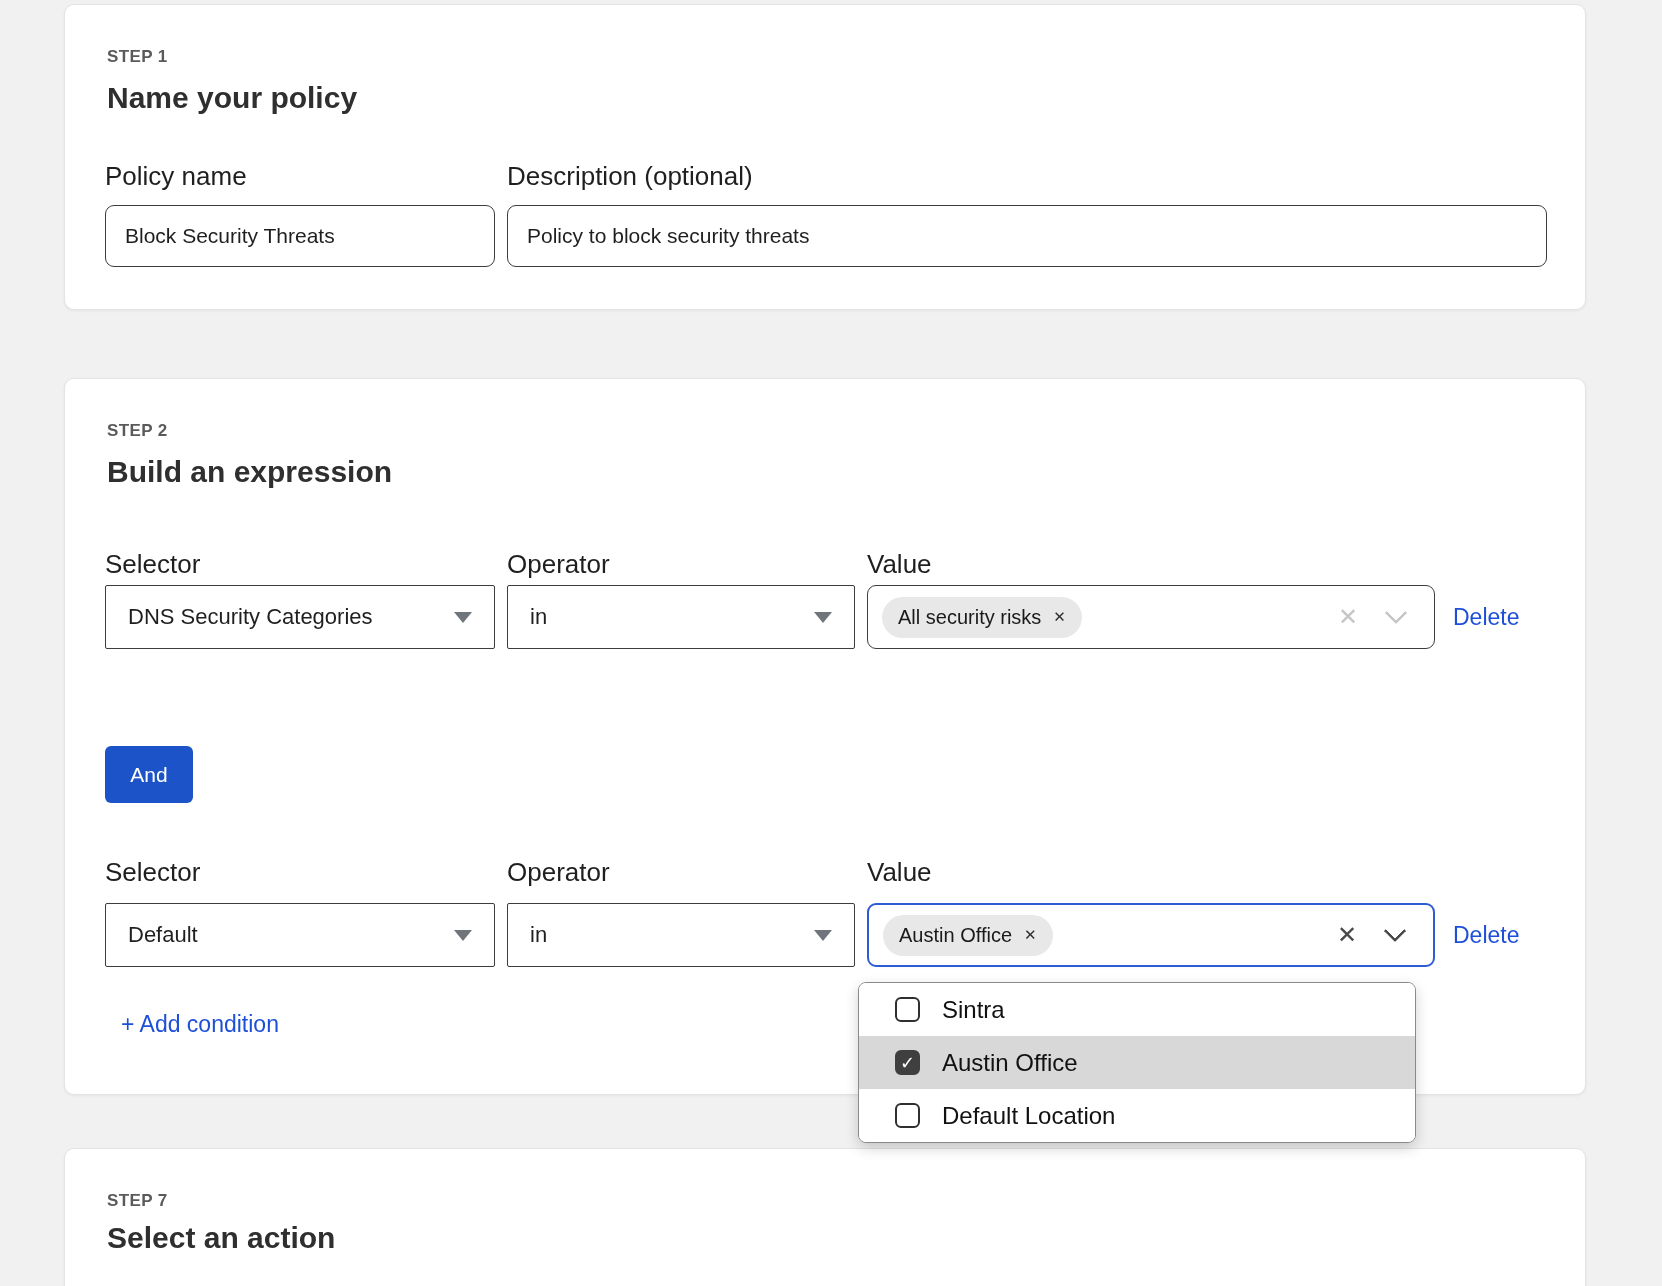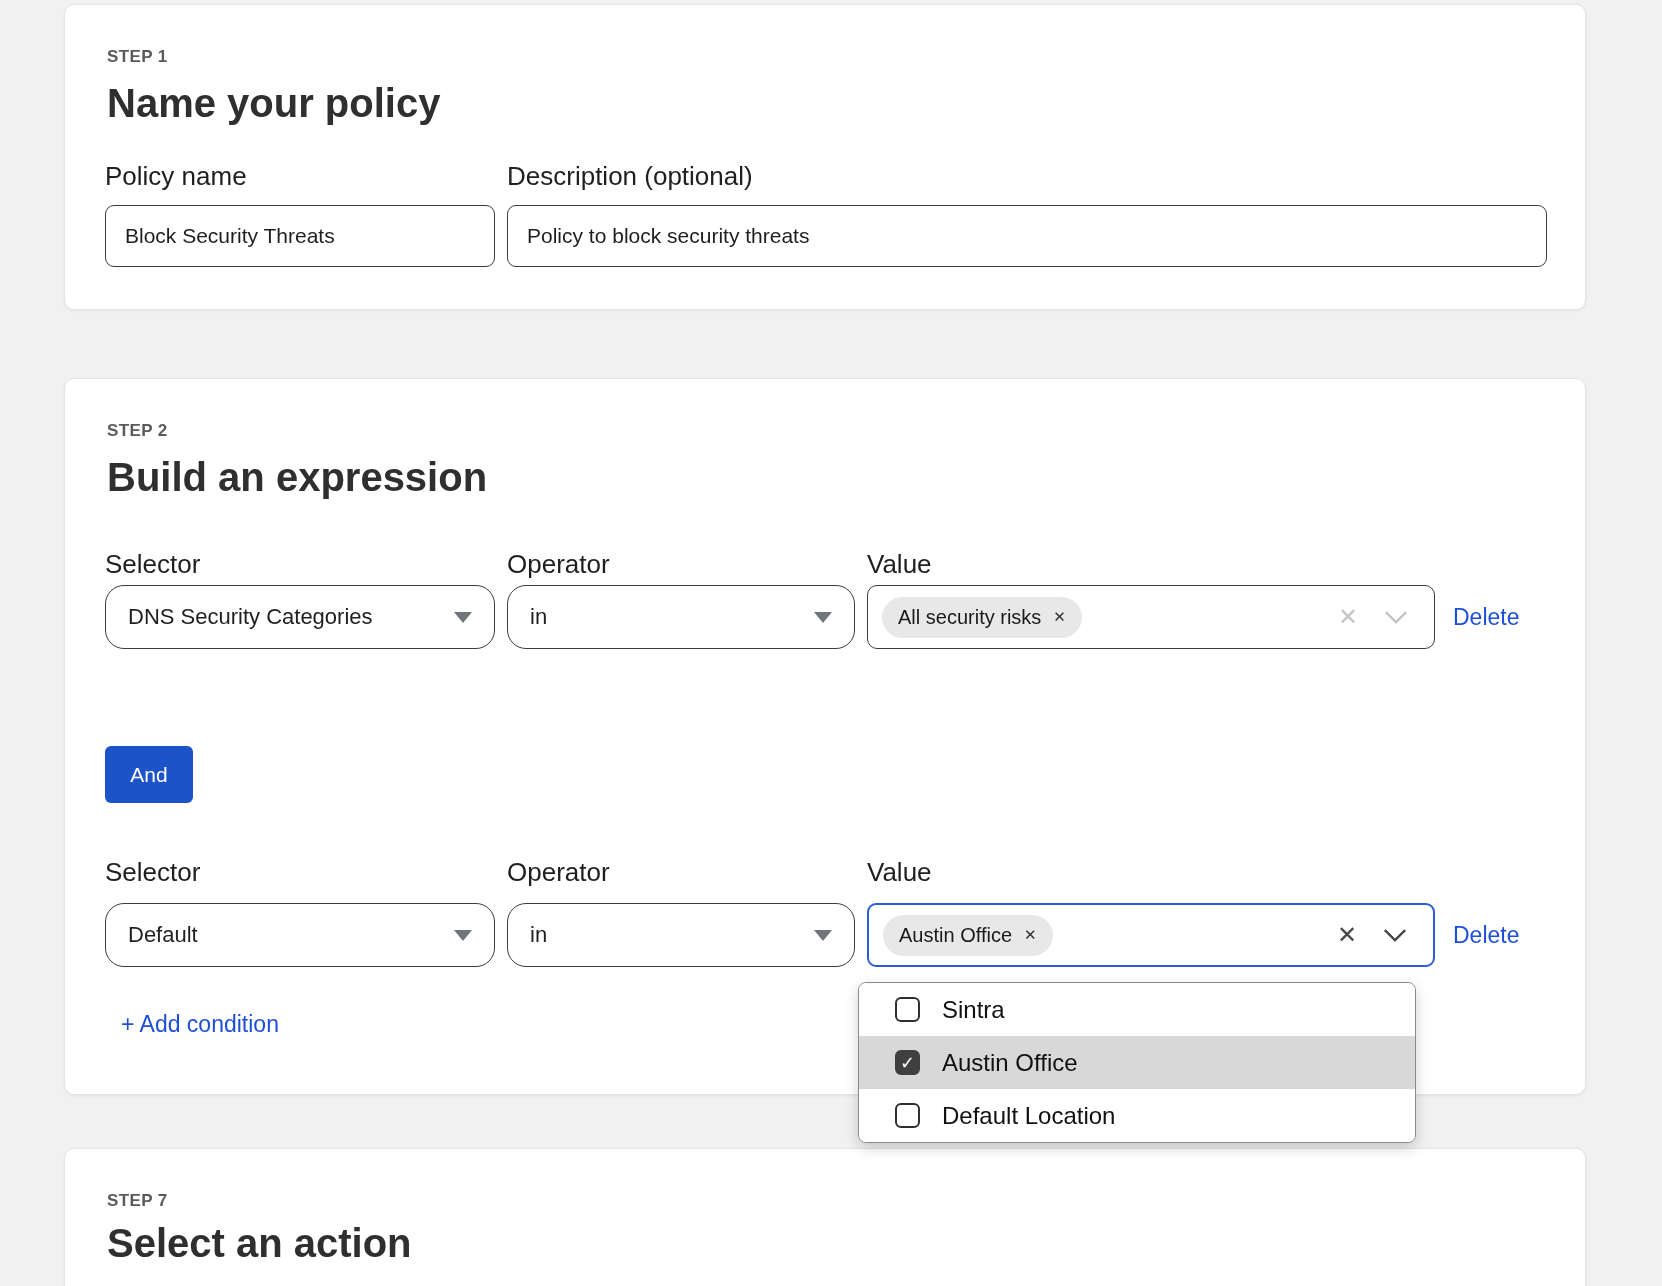--- a/index.html
+++ b/index.html
@@ -12,28 +12,28 @@
   body{font-family:"Liberation Sans","DejaVu Sans",sans-serif;color:#1f1f1f;}
   .page{position:relative;width:1662px;height:1286px;background:var(--page-bg);overflow:hidden;}
 
   .card{position:absolute;left:64px;width:1522px;background:var(--card-bg);
         border:1px solid #e4e4e4;border-radius:10px;box-shadow:0 1px 3px rgba(0,0,0,.06);}
   .card1{top:4px;height:306px;}
   .card2{top:378px;height:717px;}
   .card3{top:1148px;height:200px;border-bottom-left-radius:0;border-bottom-right-radius:0;}
 
   .step-label{position:absolute;left:42px;font-size:17px;font-weight:bold;color:#5a5a5a;letter-spacing:.4px;}
-  .card-title{position:absolute;left:42px;font-size:40px;font-weight:bold;color:#2f2f2f;}
+  .card-title{position:absolute;left:42px;font-size:30px;font-weight:bold;color:#2f2f2f;}
 
   .field-label{position:absolute;font-size:26px;color:#1f1f1f;}
 
   .text-input{position:absolute;height:62px;border:1.5px solid var(--input-border);border-radius:9px;
               background:#fff;font-family:inherit;font-size:21px;color:#1f1f1f;padding:0 19px;outline:none;}
 
-  .select{position:absolute;height:64px;border:1.5px solid var(--input-border);border-radius:19px;
+  .select{position:absolute;height:64px;border:1.5px solid var(--input-border);border-radius:2px;
           background:#fff;display:flex;align-items:center;padding:0 22px;cursor:pointer;}
   .select .select-text{font-size:22px;color:#1f1f1f;}
   .tri-down{position:absolute;right:22px;top:50%;margin-top:-5px;width:0;height:0;
             border-left:9px solid transparent;border-right:9px solid transparent;border-top:11px solid #6f757a;}
 
   .multiselect{position:absolute;height:64px;border:1.5px solid var(--input-border);border-radius:9px;
                background:#fff;display:flex;align-items:center;padding:0 14px;cursor:text;}
   .multiselect.focused{border:2.5px solid var(--focus-blue);}
   .tag{display:inline-flex;align-items:center;background:var(--tag-bg);border-radius:22px;
        height:41px;padding:0 16px;font-size:20px;color:#1a1a1a;white-space:nowrap;}
@@ -94,21 +94,21 @@
     <label class="field-label col3" style="top:170px;">Value</label>
 
     <div class="select col1" style="top:206px;">
       <span class="select-text">DNS Security Categories</span>
       <span class="tri-down"></span>
     </div>
     <div class="select col2" style="top:206px;">
       <span class="select-text">in</span>
       <span class="tri-down"></span>
     </div>
-    <div class="multiselect col3" style="top:206px;border-radius:10px;">
+    <div class="multiselect col3" style="top:206px;">
       <span class="tag">
         <span>All security risks</span>
         <span class="tag-x">✕</span>
       </span>
       <span class="ms-controls">
         <span class="clear-x ctl-light">✕</span>
         <span class="chev ctl-light"></span>
       </span>
     </div>
     <span class="delete-link" style="top:206px;">Delete</span>

